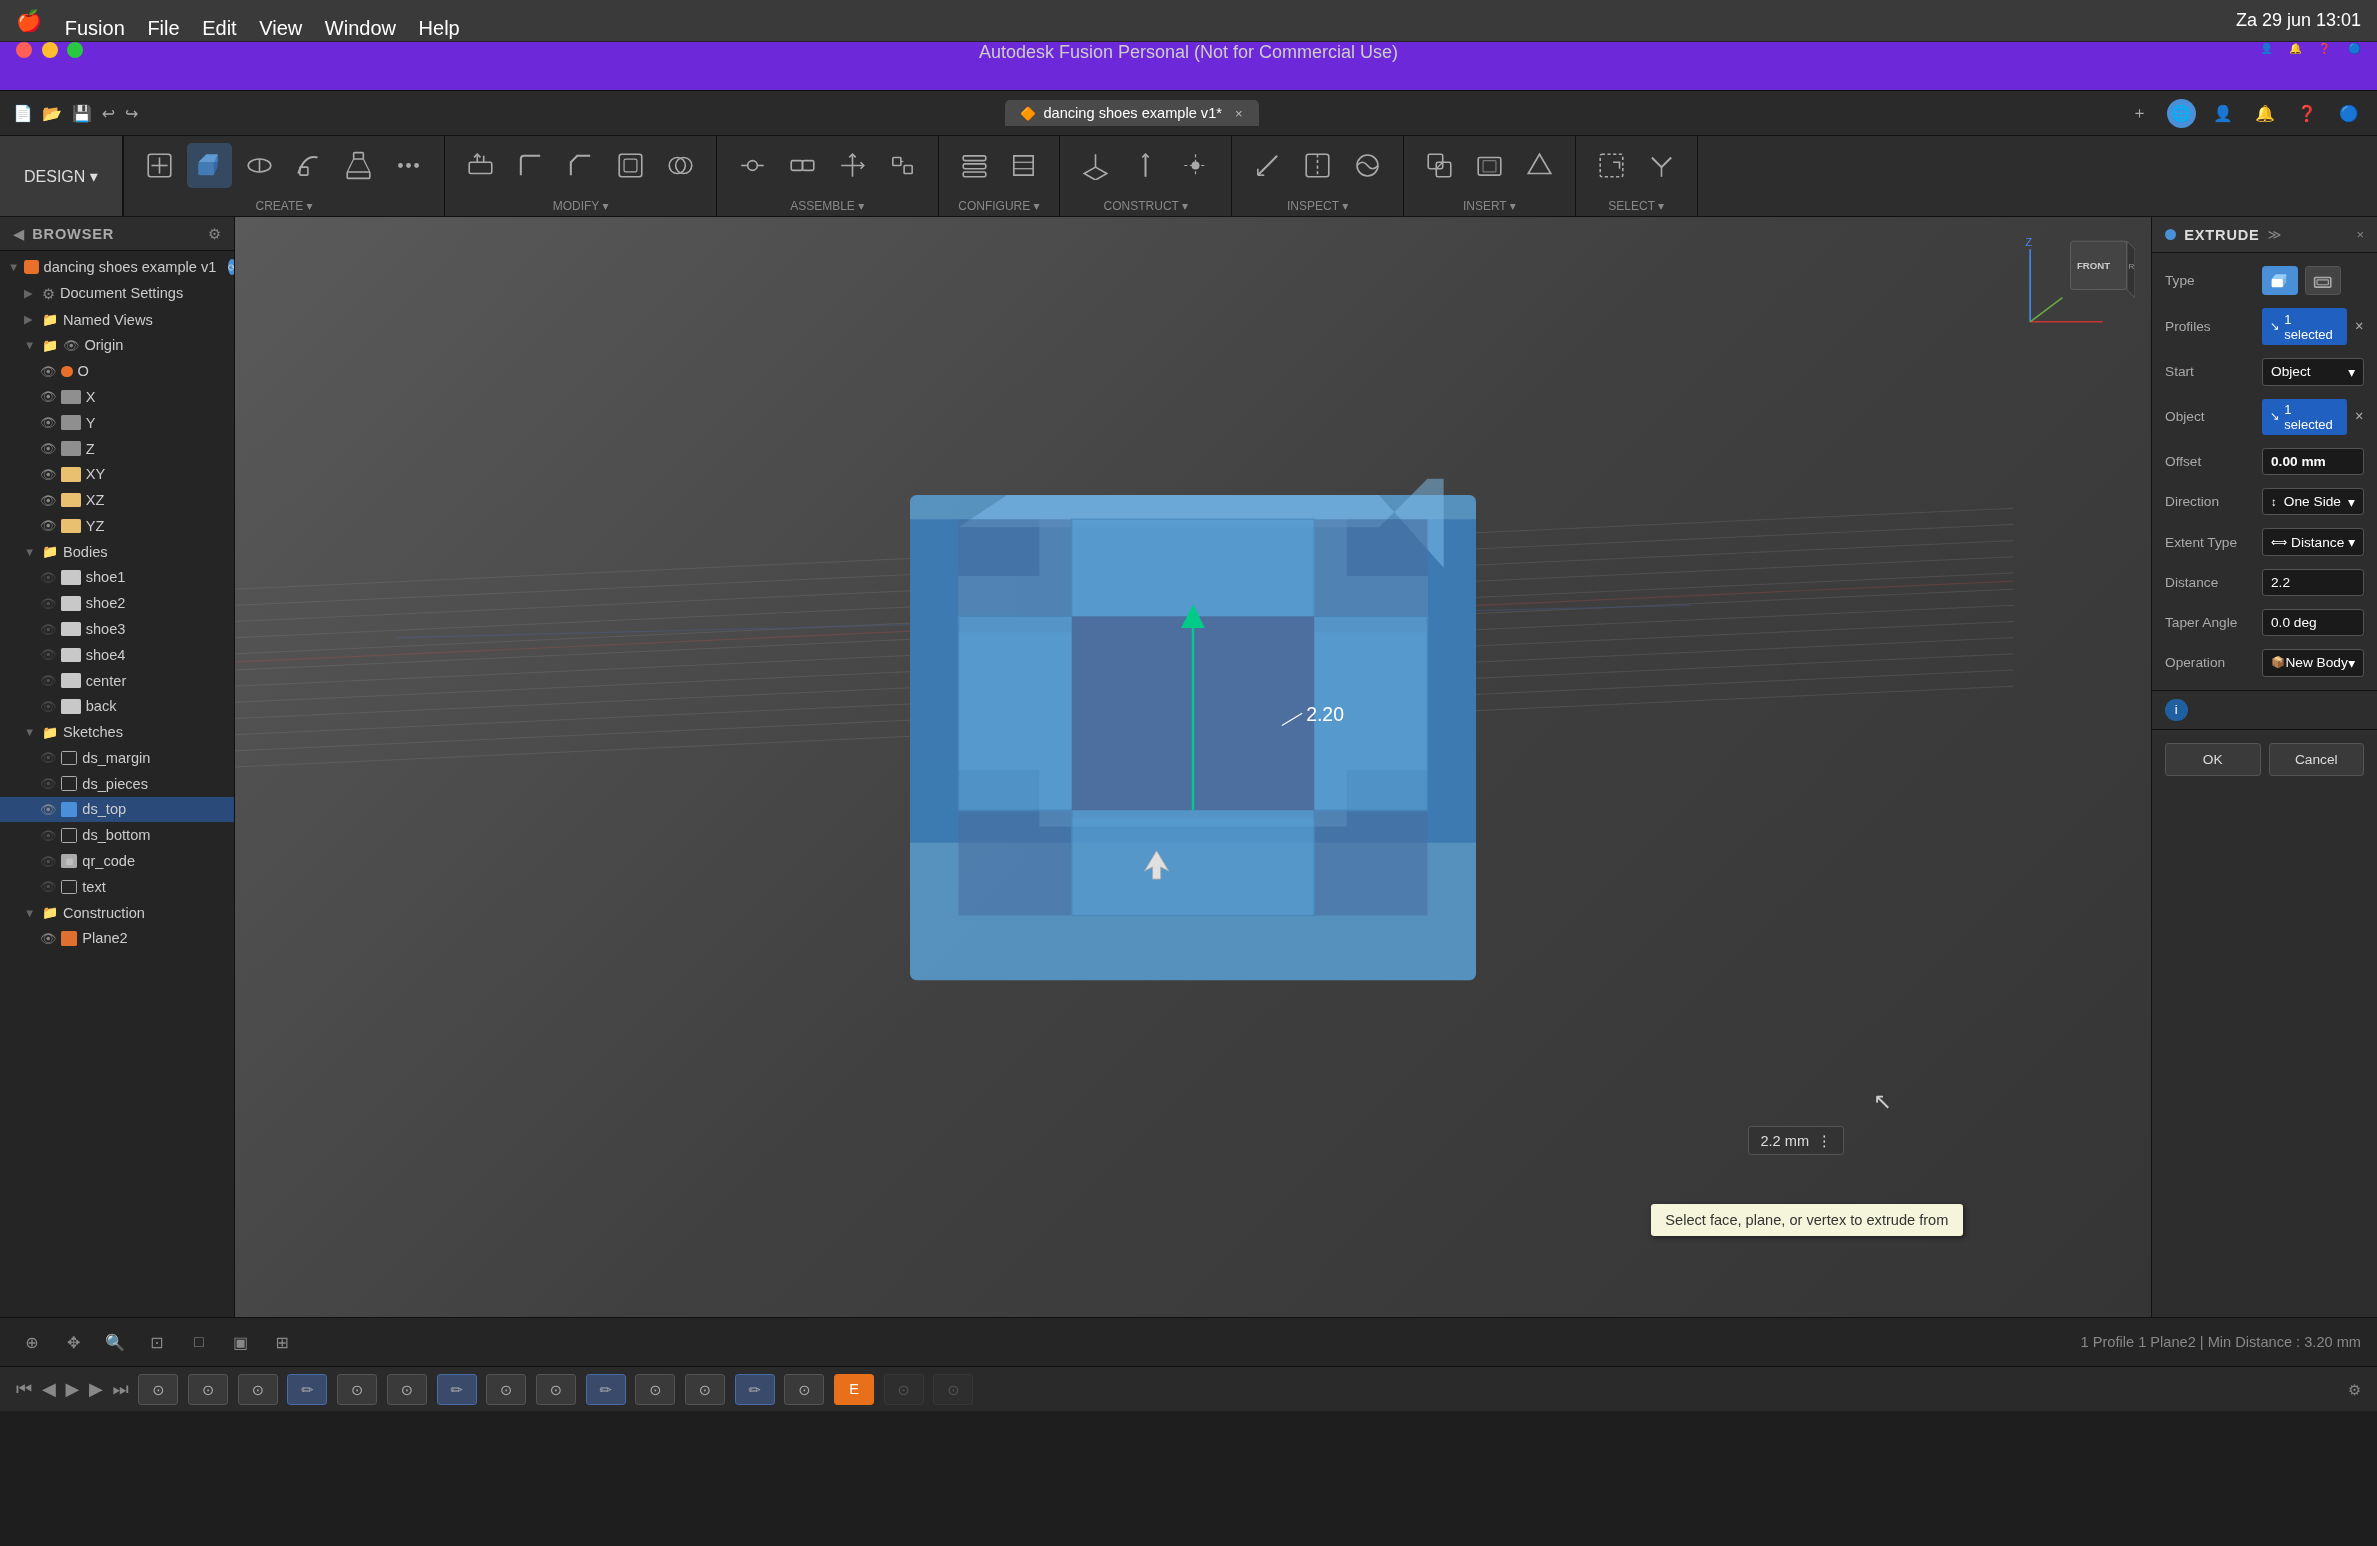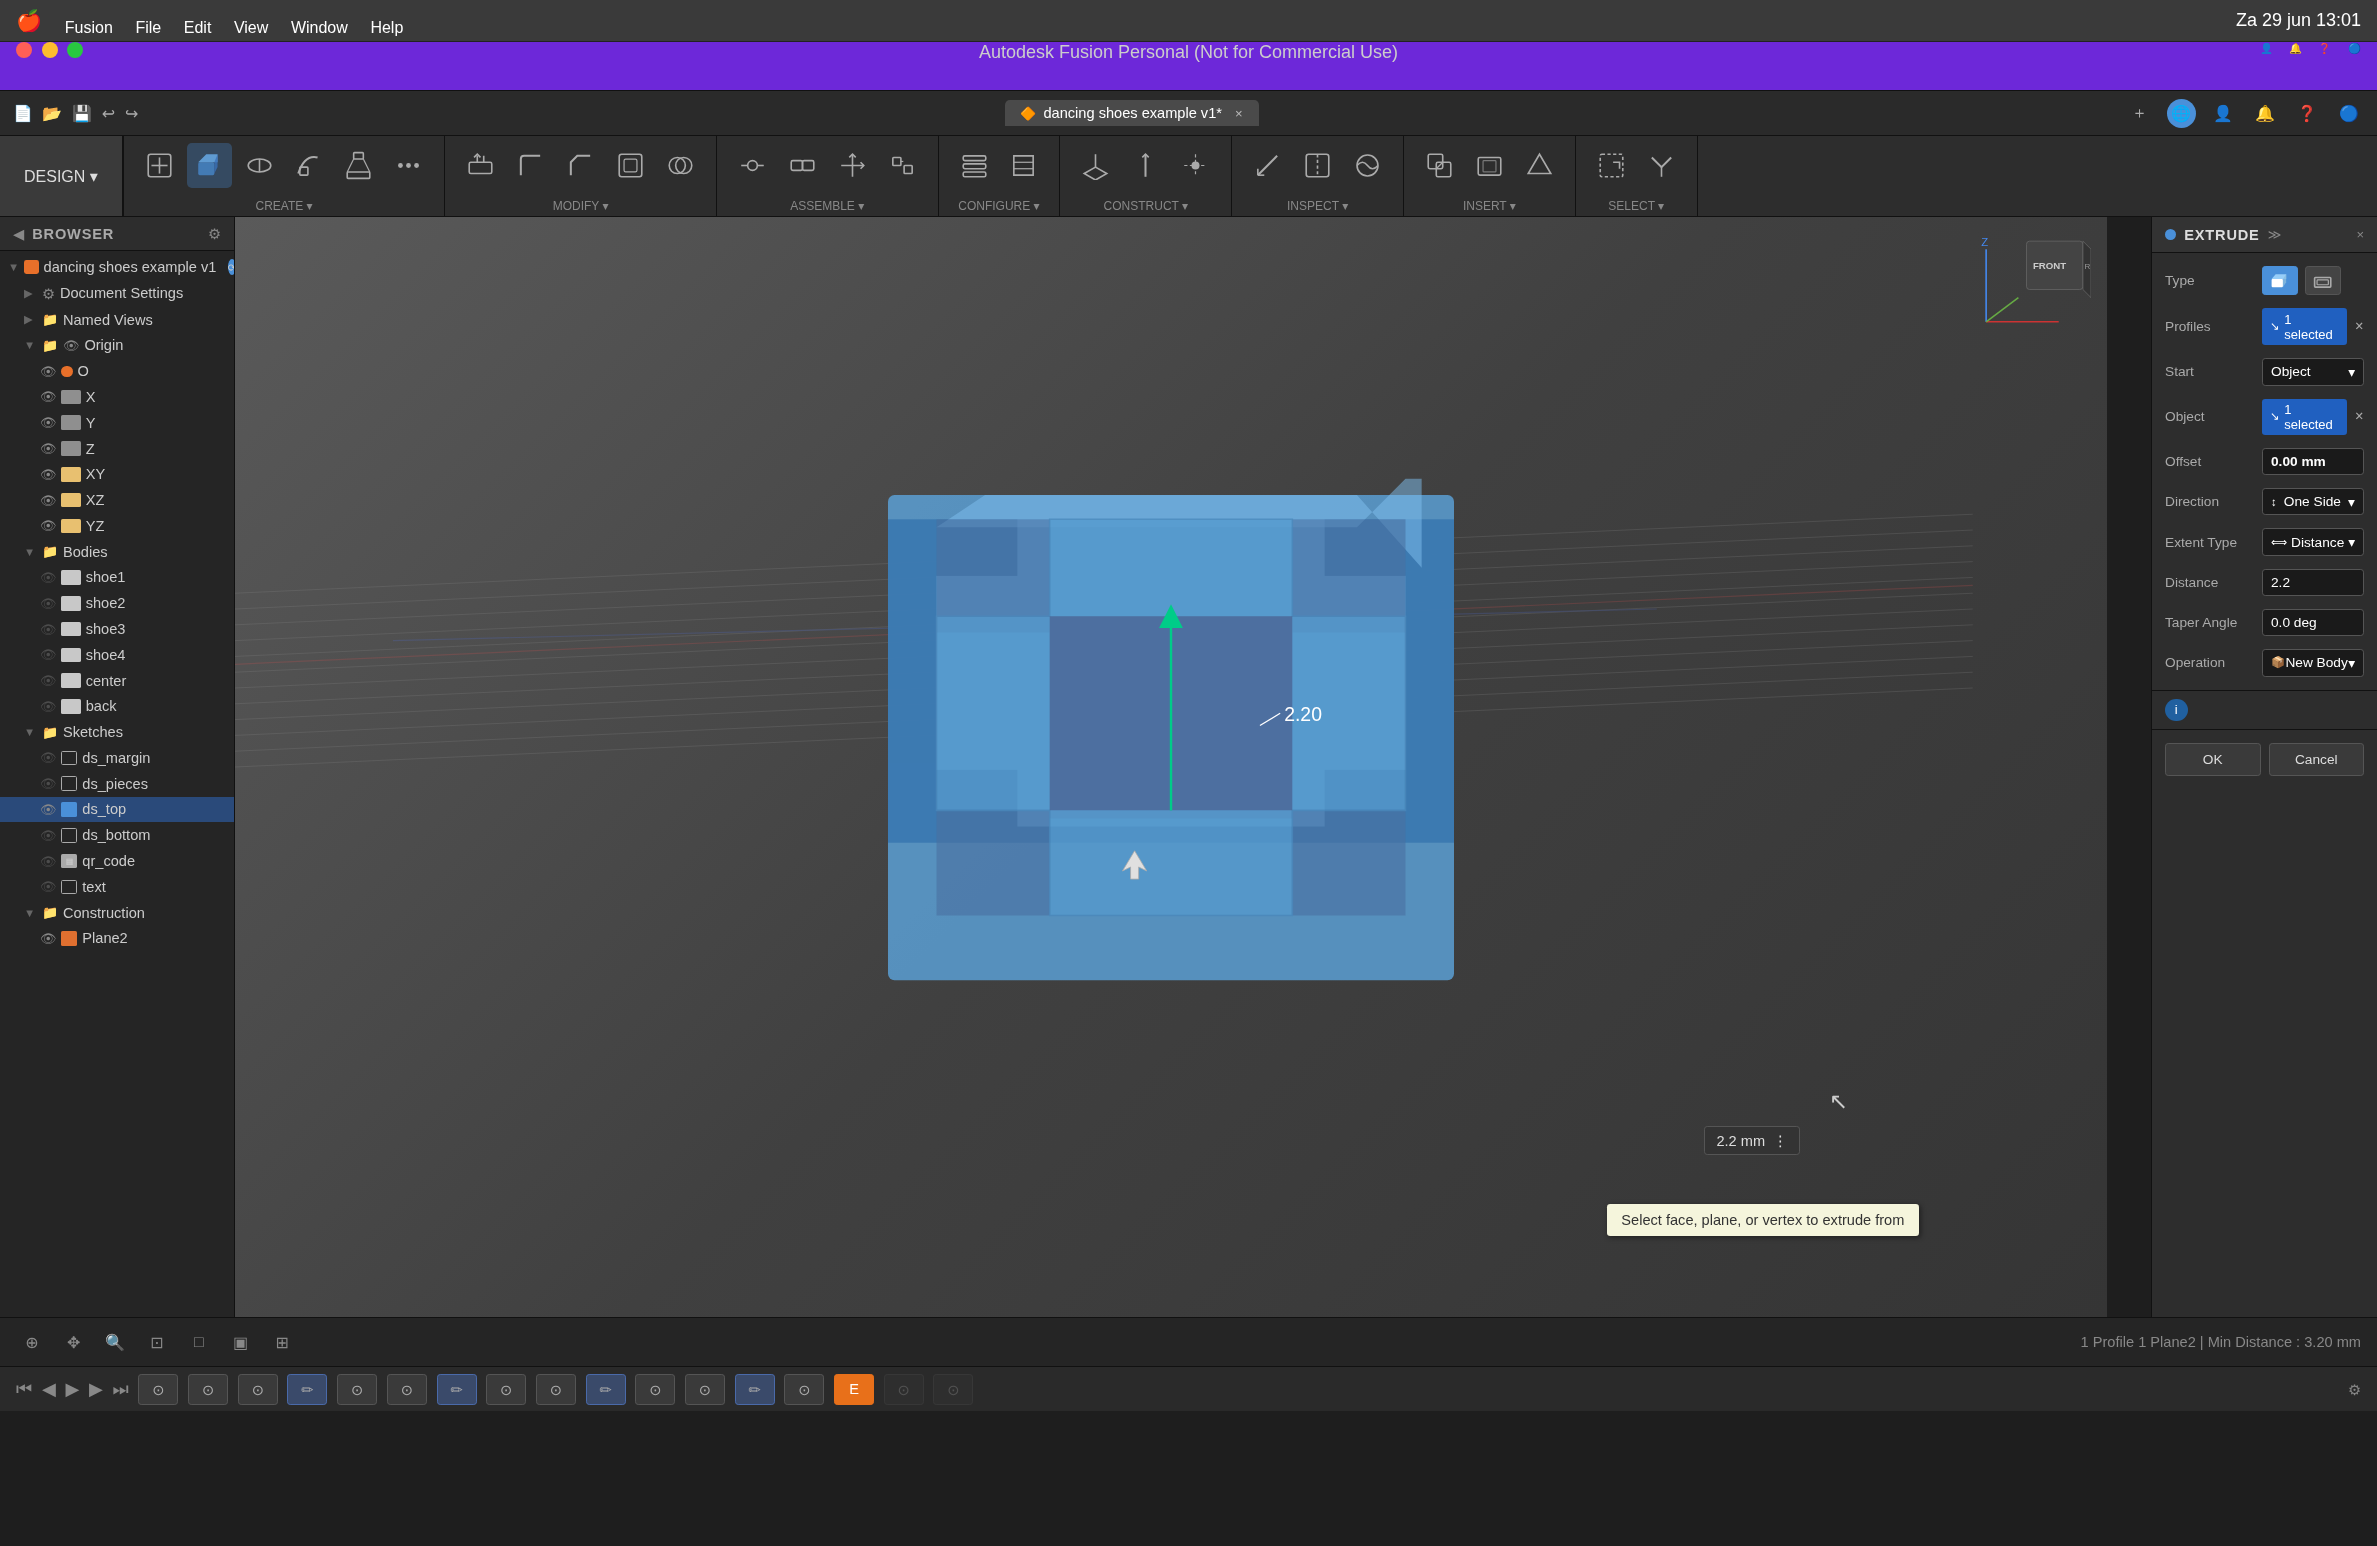--- a/index.html
+++ b/index.html
@@ -4,21 +4,21 @@
   <style>
     * { box-sizing: border-box; margin: 0; padding: 0; }
     body { font-family: -apple-system, BlinkMacSystemFont, 'Helvetica Neue', Arial, sans-serif; font-size: 10.5px; background: #1e1e1e; color: #ddd; overflow: hidden; width: 2377px; height: 1546px; }
 
     
     .mac-menubar {
       display: flex; align-items: center; height: 42px; background: #3a3a3a; color: #fff;
       font-size: 18px; padding: 0 16px; gap: 22.6px; border-bottom: 0.8px solid #222;
     }
     .mac-menubar .apple { font-size: 21px; }
-    .mac-menubar .menu-item { font-size: 16px; cursor: pointer; margin-top: 15px; }
+    .mac-menubar .menu-item { font-size: 20px; cursor: pointer; margin-top: 15px; }
     .mac-menubar .mac-right { margin-left: auto; display: flex; gap: 16px; align-items: center; font-size: 18px; }
 
     
     .titlebar {
       display: flex; align-items: flex-start; justify-content: center; height: 49px;
       background: #6d28d9; border-bottom: 0.8px solid #111; position: relative;
     }
     .titlebar-title { font-size: 18px; color: #ccc; }
     .titlebar-controls { position: absolute; left: 16px; display: flex; gap: 9.7px; }
     .titlebar-btn { width: 16px; height: 16px; border-radius: 50%; border: none; cursor: pointer; }
@@ -112,21 +112,21 @@
     }
 
     
     .view-cube {
       position: absolute; top: 16px; right: 16px; width: 121px; height: 105px;
     }
 
     
     .extrude-panel {
       width: 226px; background: #2d2d2d; border-left: 0.8px solid #111;
-      display: flex; flex-direction: column; overflow: hidden; margin-left: 44px;
+      display: flex; flex-direction: column; overflow: hidden;
     }
     .panel-header {
       display: flex; align-items: center; padding: 9.7px 13px; background: #333;
       border-bottom: 0.8px solid #111; gap: 8px;
     }
     .panel-title { font-size: 14.6px; color: #ddd; font-weight: 600; letter-spacing: 0.8px; }
     .panel-close { margin-left: auto; font-size: 13px; color: #888; cursor: pointer; }
     .panel-expand { font-size: 13px; color: #888; cursor: pointer; }
     .panel-body { padding: 13px; display: flex; flex-direction: column; gap: 13px; }
     .panel-row { display: flex; align-items: center; gap: 8px; }

